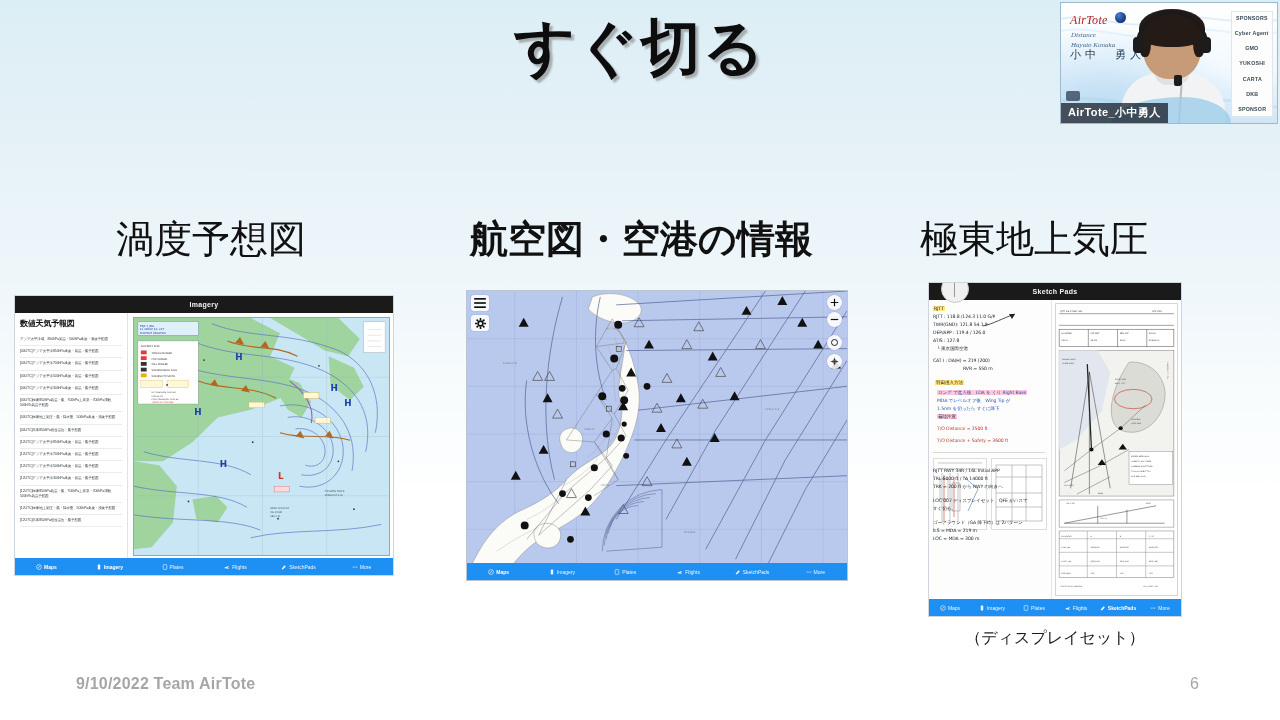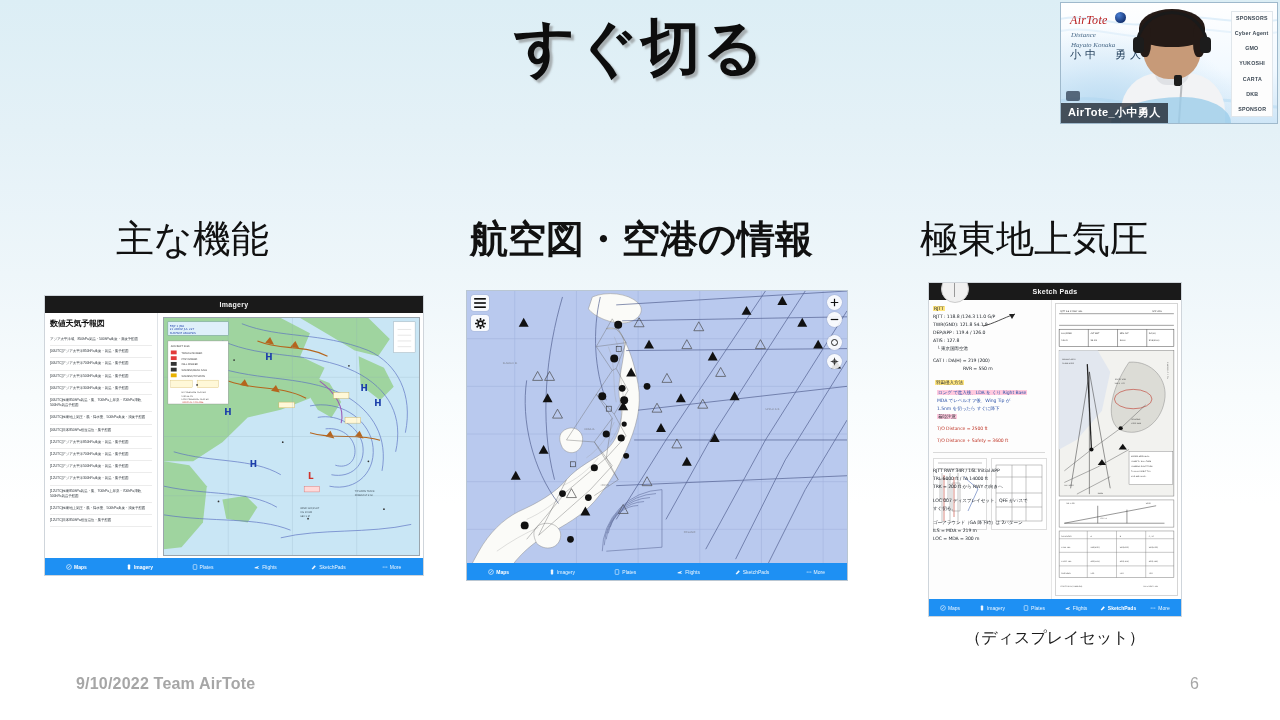--- a/index.html
+++ b/index.html
@@ -312,21 +312,20 @@
     display: inline-block;
   }
 
   
   #shot-weather {
     left: 14px;
     top: 295px;
     width: 380px;
     height: 281px;
     border: 1px solid #cfd5db;
-    margin-left: 30px;
   }
   .wx-body {
     position: absolute;
     left: 0; right: 0;
     top: 17px; bottom: 17px;
     display: flex;
     background: #ffffff;
   }
   .wx-side {
     width: 113px;
@@ -536,21 +535,21 @@
     <div class="sponsor">GMO</div>
     <div class="sponsor">YUKOSHI</div>
     <div class="sponsor">CARTA</div>
     <div class="sponsor">DKB</div>
     <div class="sponsor">SPONSOR</div>
   </div>
 
   <div class="wc-nameplate">AirTote_小中勇人</div>
 </div>
 
-<div class="col-heading" id="h-weather">主な機能</div>
+<div class="col-heading" id="h-weather">渦度予想図</div>
 <div class="col-heading" id="h-charts">航空図・空港の情報</div>
 <div class="col-heading" id="h-sketch">極東地上気圧</div>
 
 <div class="shot" id="shot-weather">
   <div class="shot-topbar">Imagery</div>
 
   <div class="wx-body">
     <div class="wx-side">
       <h4>数値天気予報図</h4>
       <div class="wx-li">アジア太平洋域、850hPa気温・500hPa高度・渦度予想図</div>

